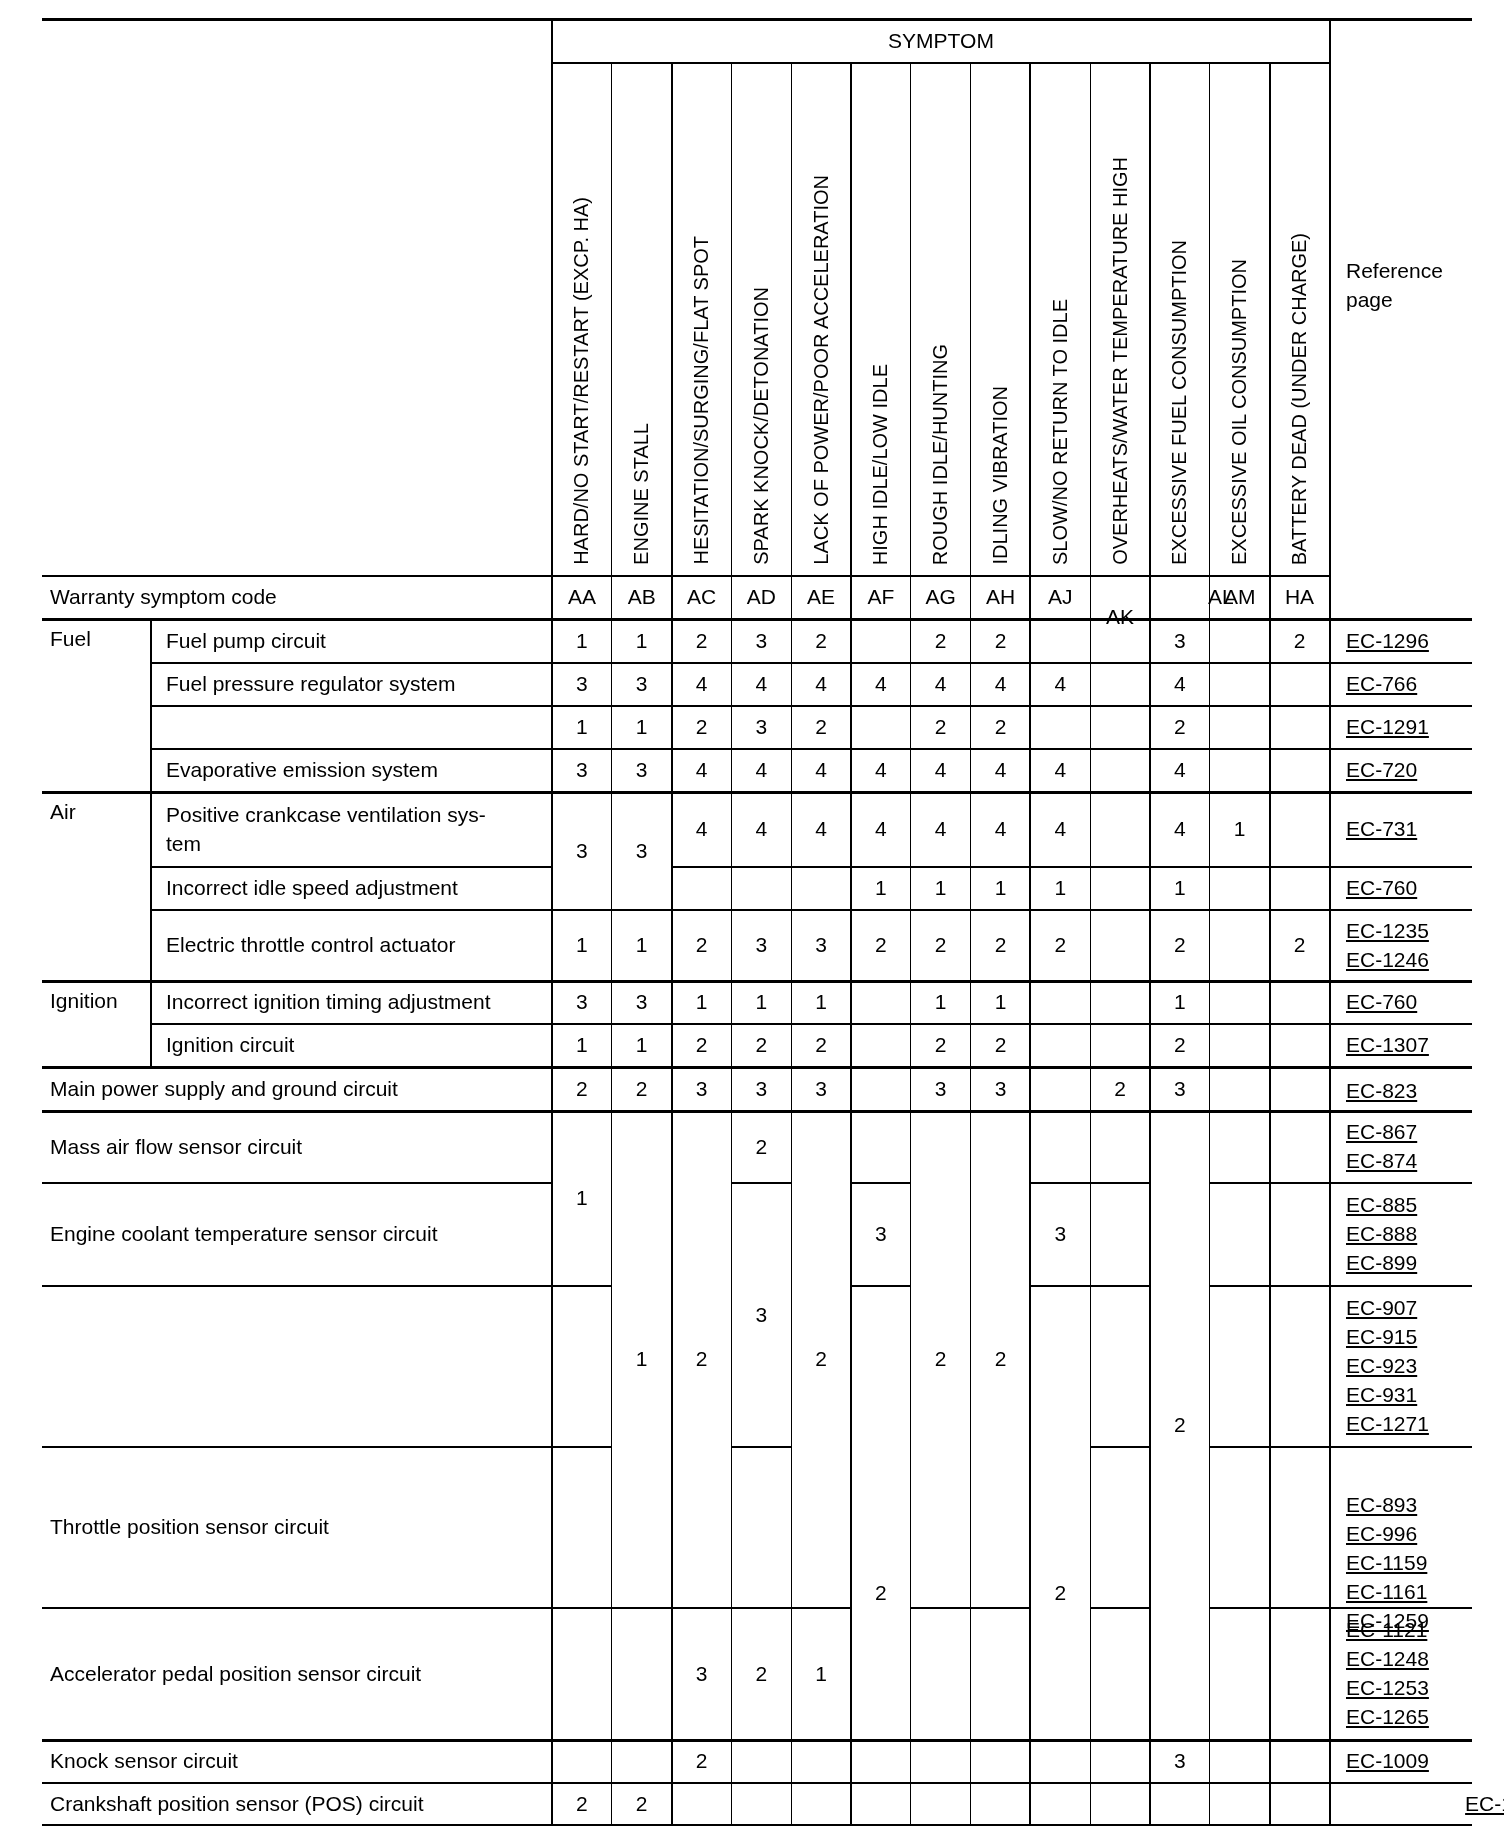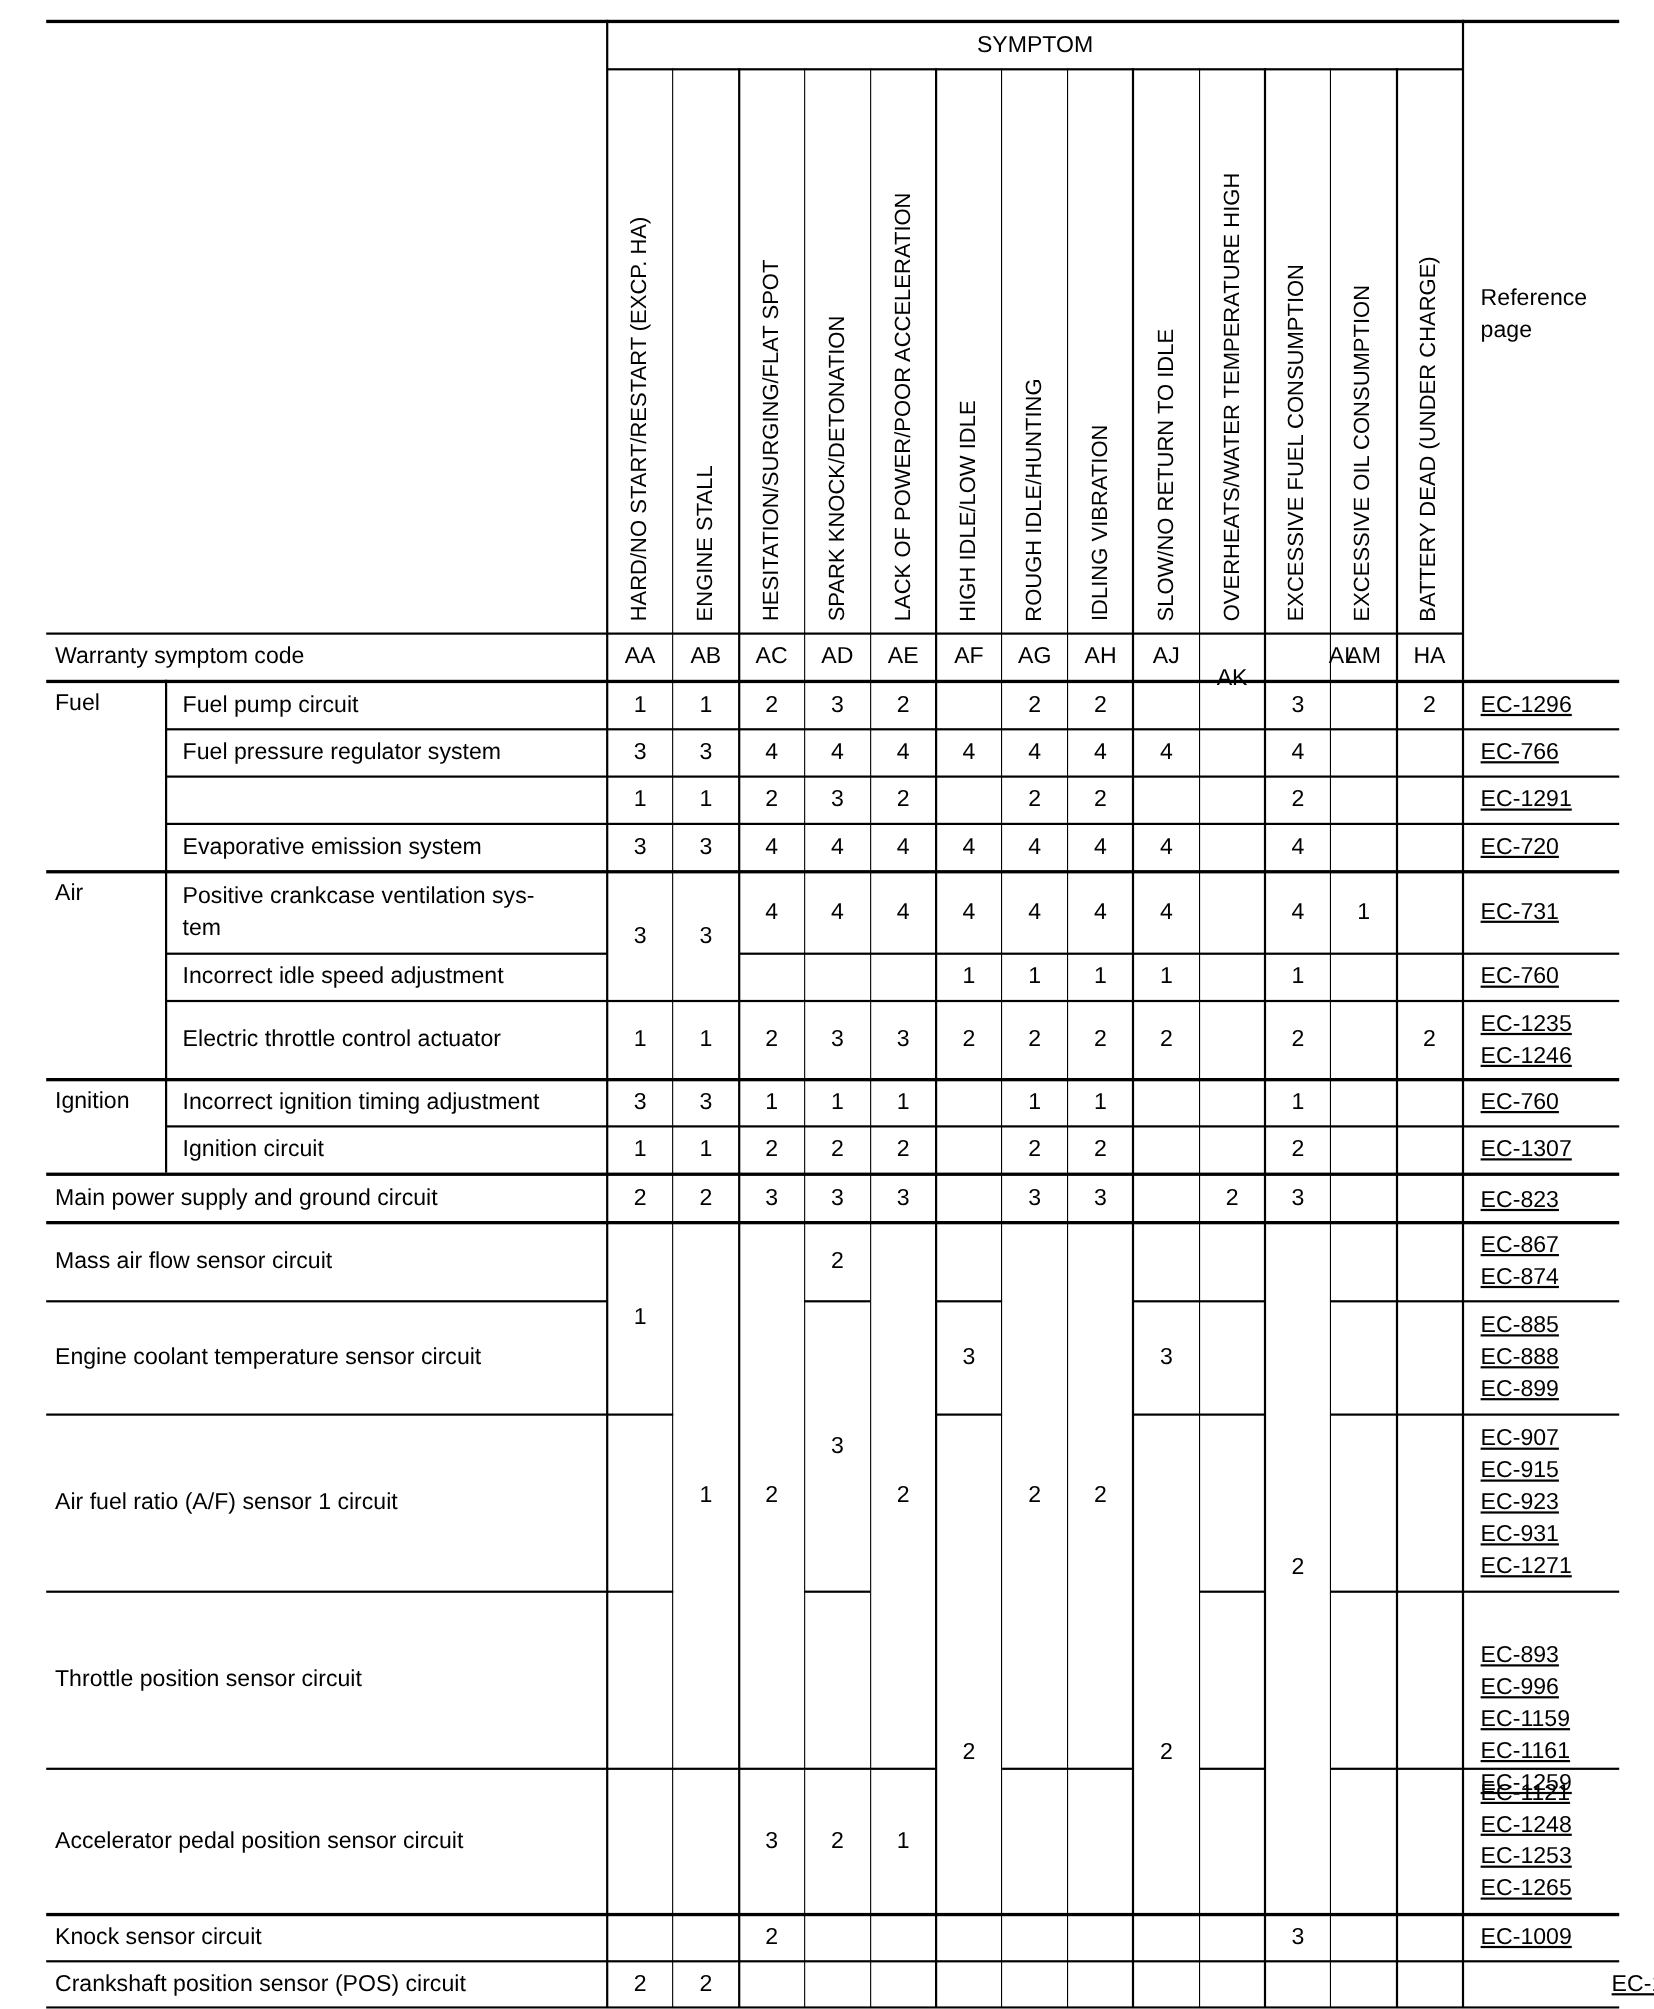--- a/index.html
+++ b/index.html
@@ -84,21 +84,20 @@
     <div class="cell left" style="left: 150px; top: 748px; width: 402px; height: 43px; white-space: pre-line;">Evaporative emission system</div>
     <div class="cell left" style="left: 150px; top: 791px; width: 402px; height: 75px; white-space: pre-line;">Positive crankcase ventilation sys-
 tem</div>
     <div class="cell left" style="left: 150px; top: 866px; width: 402px; height: 43px; white-space: pre-line;">Incorrect idle speed adjustment</div>
     <div class="cell left" style="left: 150px; top: 909px; width: 402px; height: 71px; white-space: pre-line;">Electric throttle control actuator</div>
     <div class="cell left" style="left: 150px; top: 980px; width: 402px; height: 43px; white-space: pre-line;">Incorrect ignition timing adjustment</div>
     <div class="cell left" style="left: 150px; top: 1023px; width: 402px; height: 43px; white-space: pre-line;">Ignition circuit</div>
     <div class="cell left" style="left: 34px; top: 1066px; width: 518px; height: 44px; white-space: pre-line;">Main power supply and ground circuit</div>
     <div class="cell left" style="left: 34px; top: 1110px; width: 518px; height: 72px; white-space: pre-line;">Mass air flow sensor circuit</div>
     <div class="cell left" style="left: 34px; top: 1182px; width: 518px; height: 103px; white-space: pre-line;">Engine coolant temperature sensor circuit</div>
-    <div class="cell left" style="left: 34px; top: 1285px; width: 518px; height: 161px; white-space: pre-line;">Air fuel ratio (A/F) sensor 1 circuit</div>
     <div class="cell left" style="left: 34px; top: 1446px; width: 518px; height: 161px; white-space: pre-line;">Throttle position sensor circuit</div>
     <div class="cell left" style="left: 34px; top: 1607px; width: 518px; height: 132px; white-space: pre-line;">Accelerator pedal position sensor circuit</div>
     <div class="cell left" style="left: 34px; top: 1739px; width: 518px; height: 43px; white-space: pre-line;">Knock sensor circuit</div>
     <div class="cell left" style="left: 34px; top: 1782px; width: 518px; height: 43px; white-space: pre-line;">Crankshaft position sensor (POS) circuit</div>
     <div class="cell center" style="left: 552px; top: 618px; width: 59.8px; height: 44px;">1</div>
     <div class="cell center" style="left: 611.8px; top: 618px; width: 59.8px; height: 44px;">1</div>
     <div class="cell center" style="left: 671.6px; top: 618px; width: 59.8px; height: 44px;">2</div>
     <div class="cell center" style="left: 731.4px; top: 618px; width: 59.8px; height: 44px;">3</div>
     <div class="cell center" style="left: 791.2px; top: 618px; width: 59.8px; height: 44px;">2</div>
     <div class="cell center" style="left: 910.8px; top: 618px; width: 59.8px; height: 44px;">2</div>

